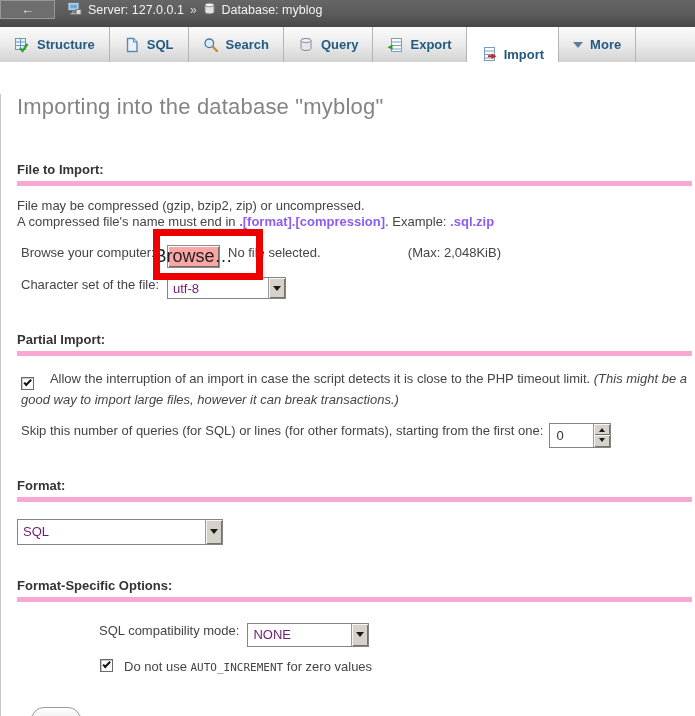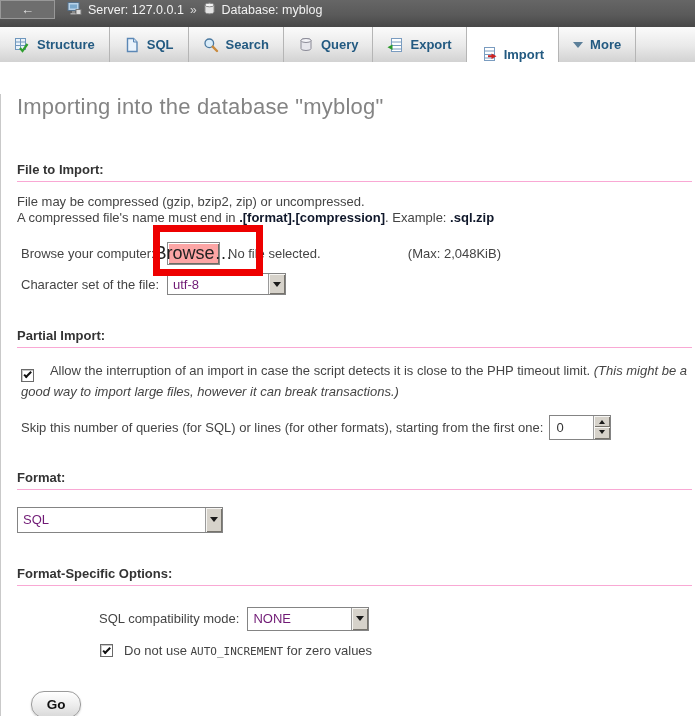--- a/index.html
+++ b/index.html
@@ -23,29 +23,29 @@
          font-weight:bold; font-size:13px; color:#235a81;
          border-right:1px solid #b5b5b5; cursor:pointer; }
   .tab.active { background:#fff;align-items:flex-end; }
   .tab .ticon { width:16px; height:16px; display:inline-flex; }
   .chev { width:0; height:0; border:5px solid transparent; border-top:6px solid #5c7f99; margin-top:5px; }
 
   
   .content { height:654px; border-left:1px solid #c9c9c9; padding:0 3px 0 16px; position:relative; }
   .page-title { margin-top:32px; font-size:22px; font-weight:normal; color:#848484; letter-spacing:0.2px; }
   h3.sect { font-size:13px; font-weight:bold; color:#333; padding-bottom:4px;
-            border-bottom:1px solid #f9a8d4; }
+            border-bottom:5px solid #f9a8d4; }
   .s1 { margin-top:42px; } .s2 { margin-top:33px; } .s3 { margin-top:30px; } .s4 { margin-top:33px; }
   p.note { margin-top:12px; line-height:15.5px; color:#444; }
-  .b { font-weight:bold; color:#0f172a; }
+  .b { font-weight:bold; color:#8b5cf6; }
   .it { font-style:italic; }
   .mono { font-family:"DejaVu Sans Mono","Liberation Mono",monospace; font-size:11px; }
 
   
-  .row { display:flex; align-items:center; margin-left:4px; }
+  .row { display:flex; margin-left:4px; }
   .browse-row { margin-top:16px; height:24px; width:480px; position:relative; }
   .browse-row .lbl { width:146px; flex:none; }
   .win-btn { width:53px; height:23px; background:#fca5a5; border:1px solid #8a8a8a;
              box-shadow:inset 1px 1px 0 #ffffff, inset -1px -1px 0 #6e6b64;
              display:flex; align-items:center; justify-content:center;
              font-size:18px; color:#222; cursor:pointer; flex:none; }
   .nofile { margin-left:8px; }
   .maxsize { margin-left:auto; }
   .hl-rect { position:absolute; left:132px; top:-16px; width:110px; height:51px;
              border:7px solid #ee0000; pointer-events:none; z-index:5; }

